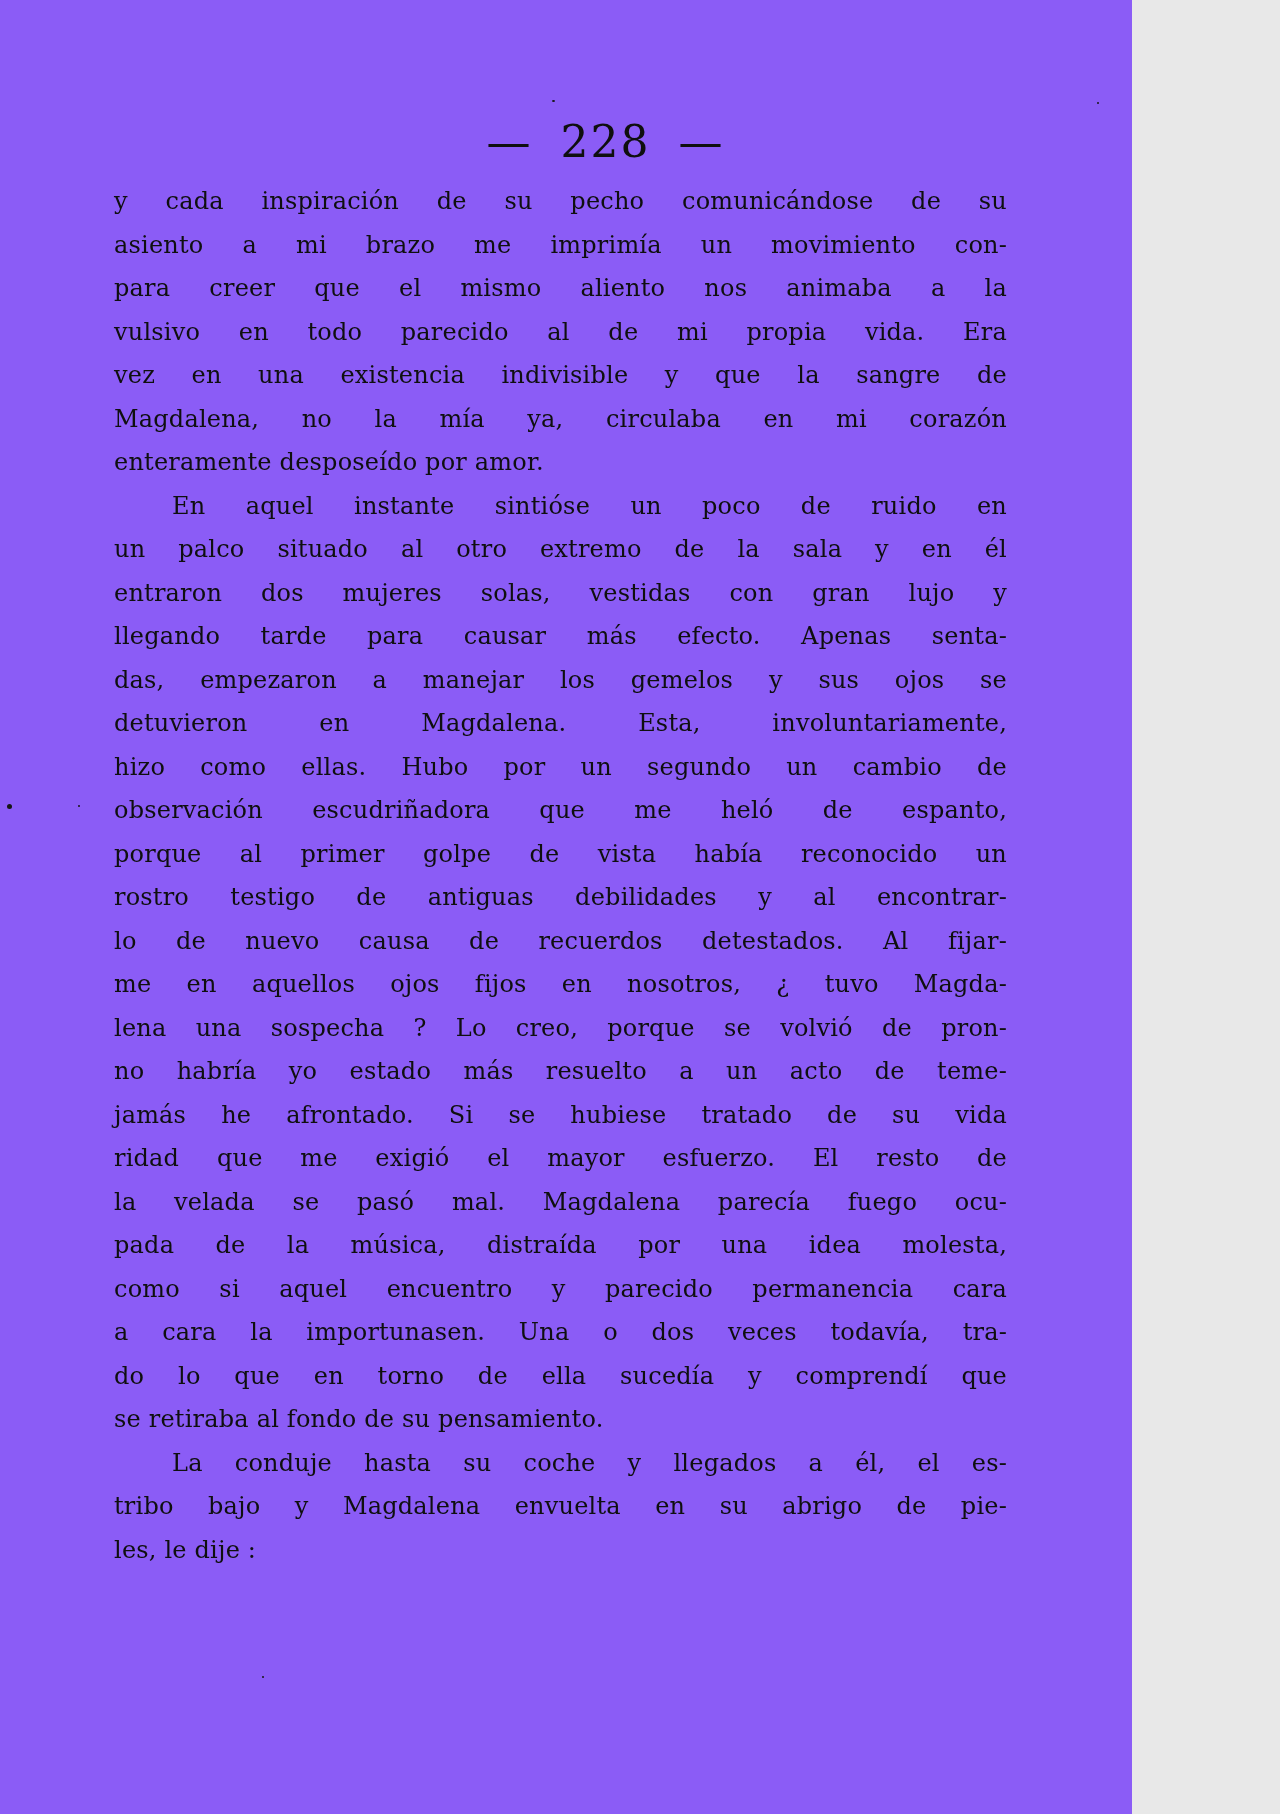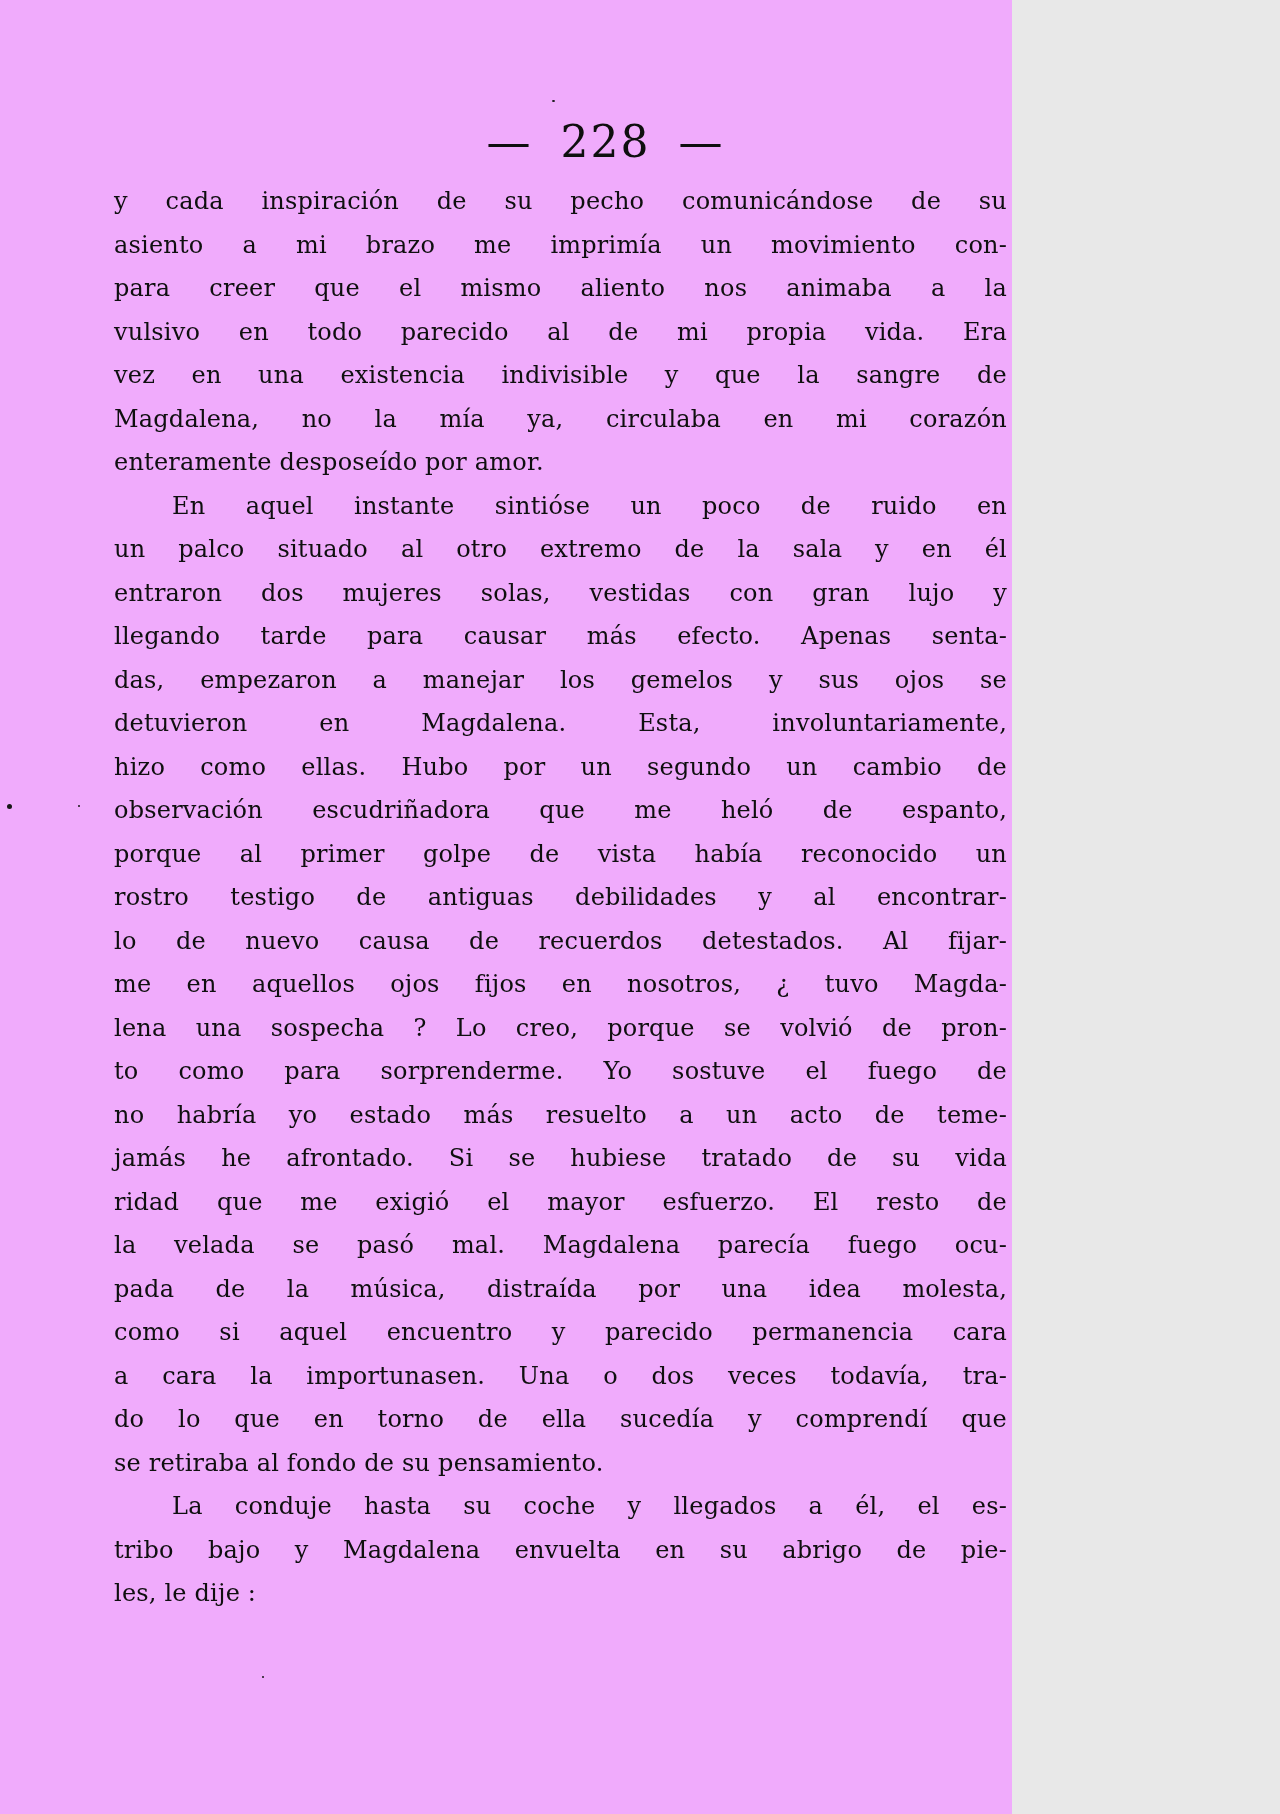--- a/index.html
+++ b/index.html
@@ -2,23 +2,23 @@
 <html><head>
 <meta charset="utf-8">
 <style>
   html, body {
     margin: 0;
     padding: 0;
     background: #e8e8e8;
   }
   .page {
     position: relative;
-    width: 1012px;
+    width: 1132px;
     height: 1814px;
-    background: #f0abfc;
+    background: #8b5cf6;
     overflow: hidden;
     font-family: "DejaVu Serif", "Liberation Serif", serif;
     color: #0f0f0f;
     text-decoration: underline;
   }
   .header {
     position: absolute;
     top: 112px;
     left: 114px;
     width: 893px;
@@ -111,21 +111,20 @@
       <div class="line">llegando tarde para causar más efecto. Apenas senta-</div>
       <div class="line">das, empezaron a manejar los gemelos y sus ojos se</div>
       <div class="line">detuvieron en Magdalena. Esta, involuntariamente,</div>
       <div class="line">hizo como ellas. Hubo por un segundo un cambio de</div>
       <div class="line">observación escudriñadora que me heló de espanto,</div>
       <div class="line">porque al primer golpe de vista había reconocido un</div>
       <div class="line">rostro testigo de antiguas debilidades y al encontrar-</div>
       <div class="line">lo de nuevo causa de recuerdos detestados. Al fijar-</div>
       <div class="line">me en aquellos ojos fijos en nosotros, ¿ tuvo Magda-</div>
       <div class="line">lena una sospecha ? Lo creo, porque se volvió de pron-</div>
-      <div class="line">to como para sorprenderme. Yo sostuve el fuego de</div>
       <div class="line">no habría yo estado más resuelto a un acto de teme-</div>
       <div class="line">jamás he afrontado. Si se hubiese tratado de su vida</div>
       <div class="line">ridad que me exigió el mayor esfuerzo. El resto de</div>
       <div class="line">la velada se pasó mal. Magdalena parecía fuego ocu-</div>
       <div class="line">pada de la música, distraída por una idea molesta,</div>
       <div class="line">como si aquel encuentro y parecido permanencia cara</div>
       <div class="line">a cara la importunasen. Una o dos veces todavía, tra-</div>
       <div class="line">do lo que en torno de ella sucedía y comprendí que</div>
       <div class="line plast">se retiraba al fondo de su pensamiento.</div>
       <div class="line indent">La conduje hasta su coche y llegados a él, el es-</div>

